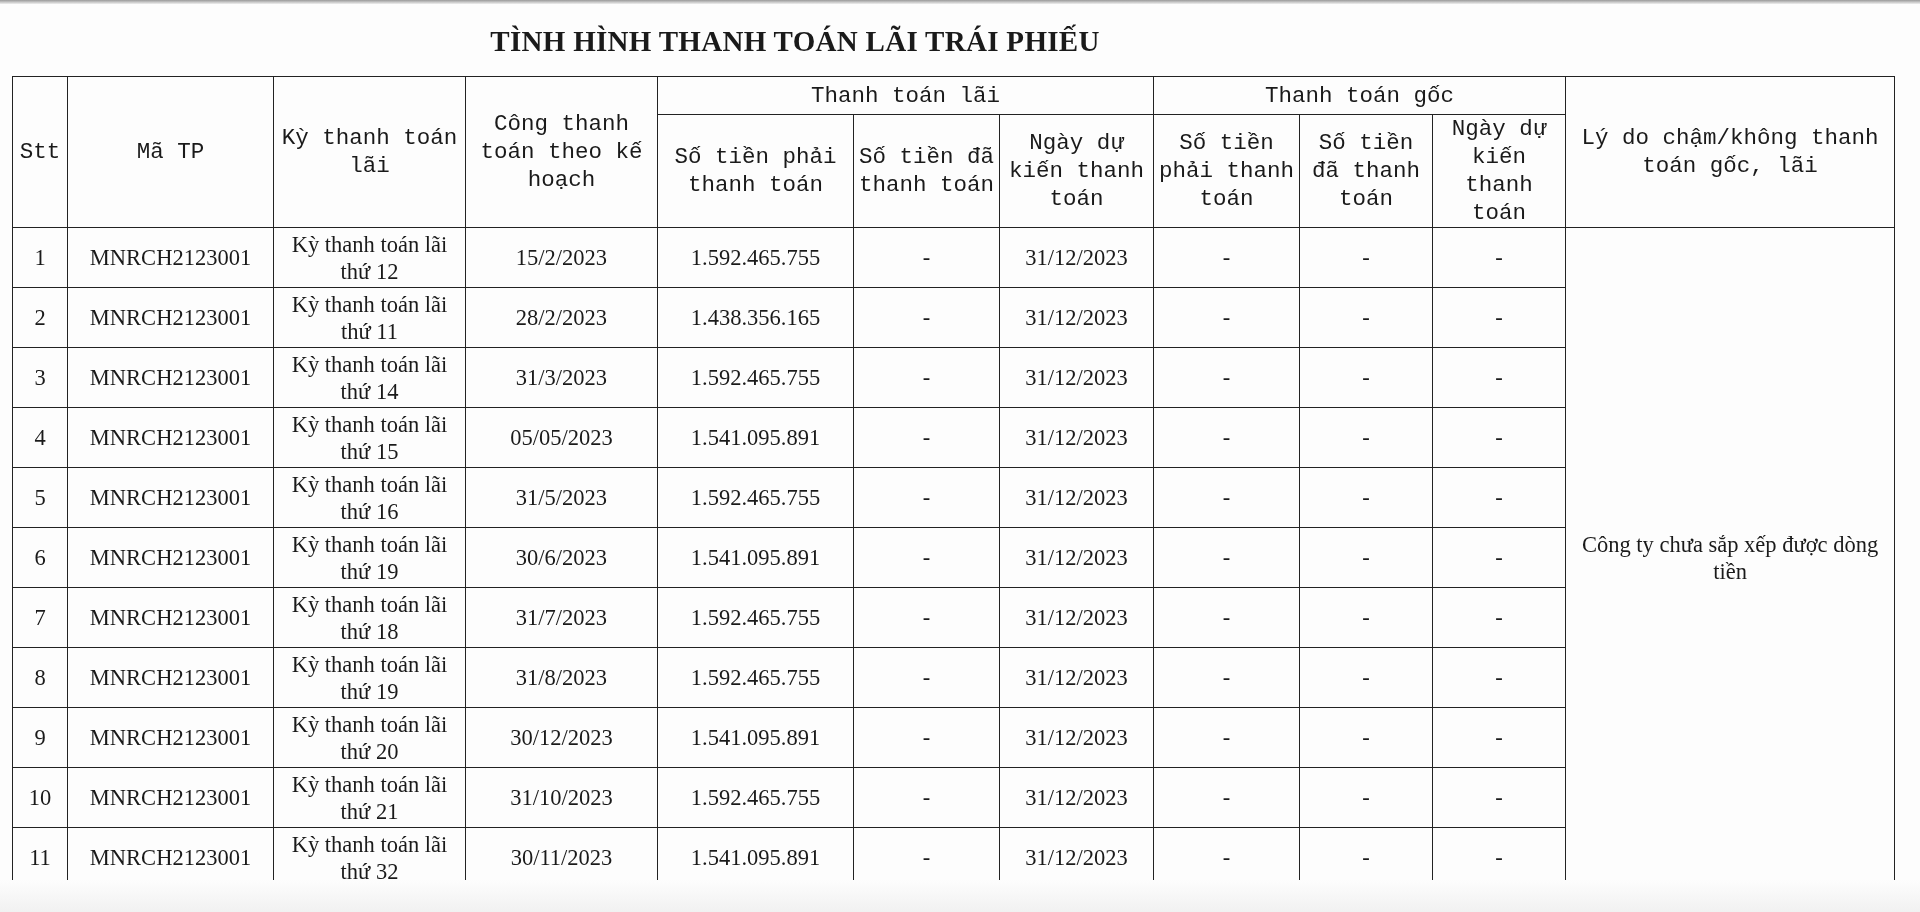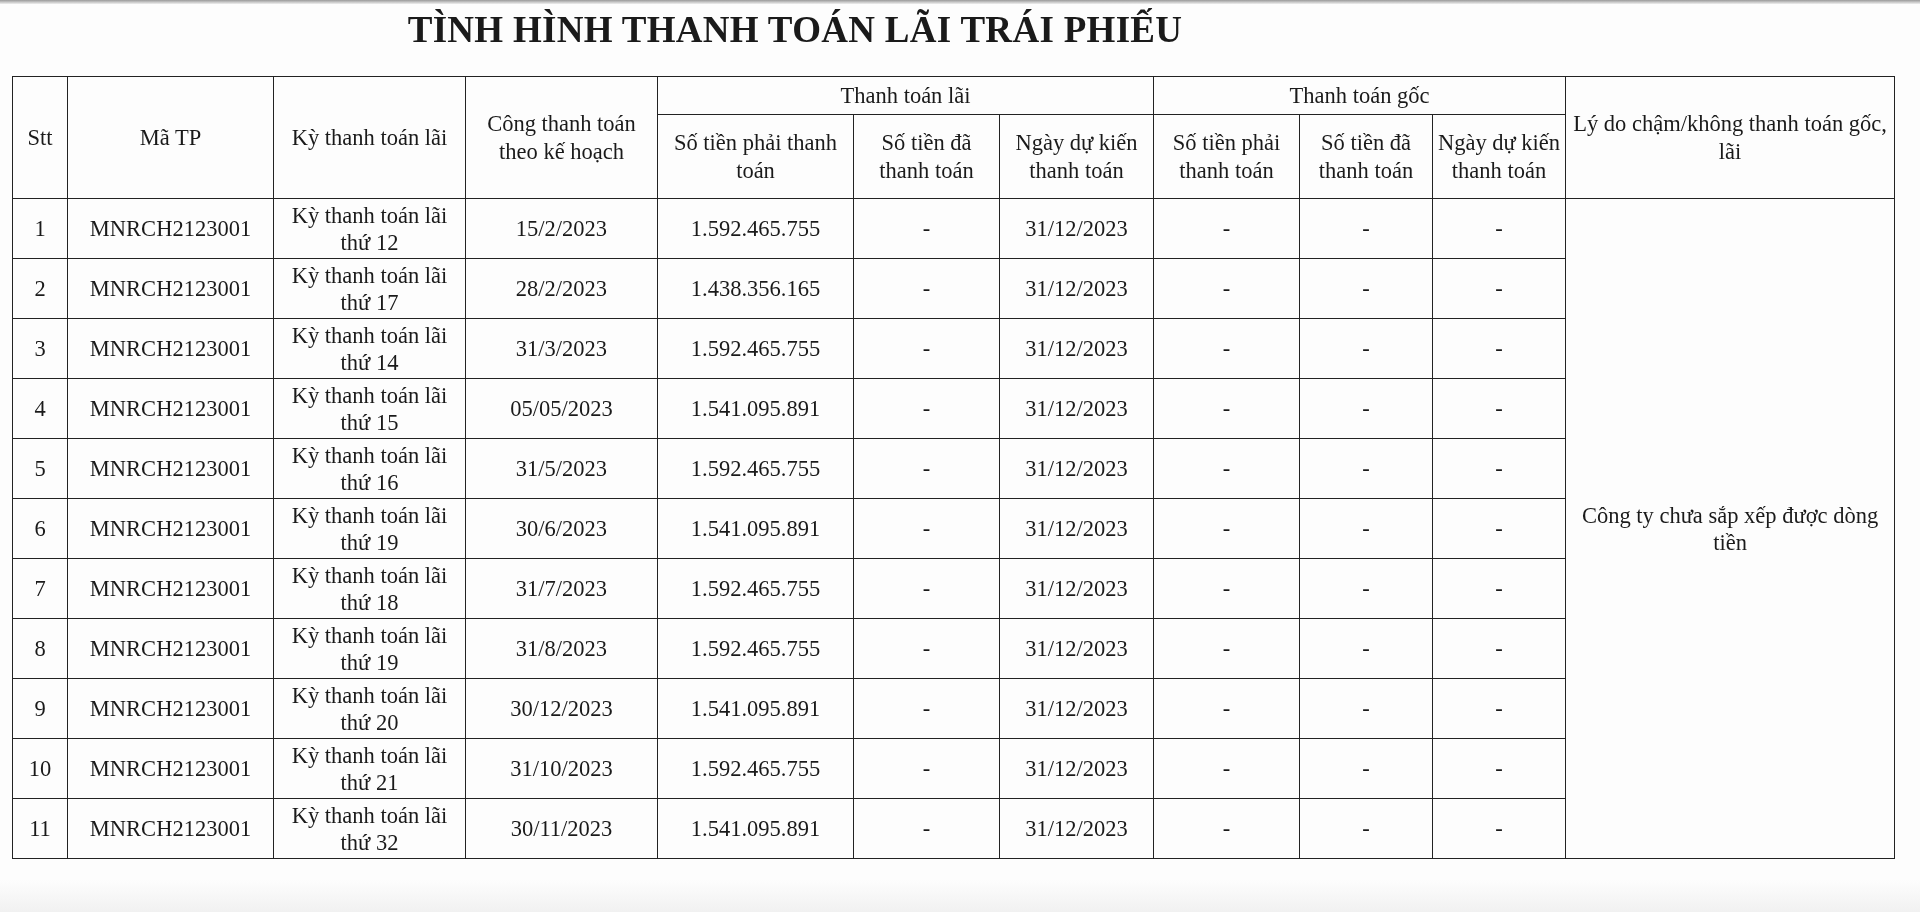--- a/index.html
+++ b/index.html
@@ -11,42 +11,42 @@
   body {
     font-family: "Liberation Serif", "DejaVu Serif", serif;
     color: #1a1a1a;
     position: relative;
   }
   .topshade {
     position: absolute; left: 0; top: 0; width: 1920px; height: 4px;
     background: linear-gradient(#9a9a9a, #efefef);
   }
   .title {
-    position: absolute; left: 0; top: 8px; width: 1590px;
+    position: absolute; left: 0; top: 25px; width: 1590px;
     text-align: center;
     font-weight: bold;
-    font-size: 37px;
+    font-size: 29px;
     letter-spacing: 0.3px;
   }
   table.bond {
     position: absolute; left: 12px; top: 76px;
     border-collapse: collapse;
     table-layout: fixed;
     width: 1882px;
     font-size: 22.5px;
   }
   table.bond td, table.bond th {
     border: 1.6px solid #222;
     text-align: center;
     vertical-align: middle;
     font-weight: normal;
     padding: 0 4px;
     line-height: 27px;
   }
-  table.bond th { line-height: 28px; }
+  table.bond th { line-height: 28px; font-family: Liberation Mono, monospace; }
   .hdr-group { height: 38px; }
   .hdr-sub { height: 84px; }
   tr.row td { height: 59px; }
   td.reason {
     text-align: left;
     vertical-align: middle;
     padding-left: 16px;
     padding-right: 20px;
   }
   .bottomshade {
@@ -104,21 +104,21 @@
       <td>-</td>
       <td>31/12/2023</td>
       <td>-</td>
       <td>-</td>
       <td>-</td>
       <td rowspan="11" class="reason">Công ty chưa sắp xếp được dòng tiền</td>
     </tr>
     <tr class="row">
       <td>2</td>
       <td>MNRCH2123001</td>
-      <td>Kỳ thanh toán lãi thứ 17</td>
+      <td>Kỳ thanh toán lãi thứ 11</td>
       <td>28/2/2023</td>
       <td>1.438.356.165</td>
       <td>-</td>
       <td>31/12/2023</td>
       <td>-</td>
       <td>-</td>
       <td>-</td>
     </tr>
     <tr class="row">
       <td>3</td>

